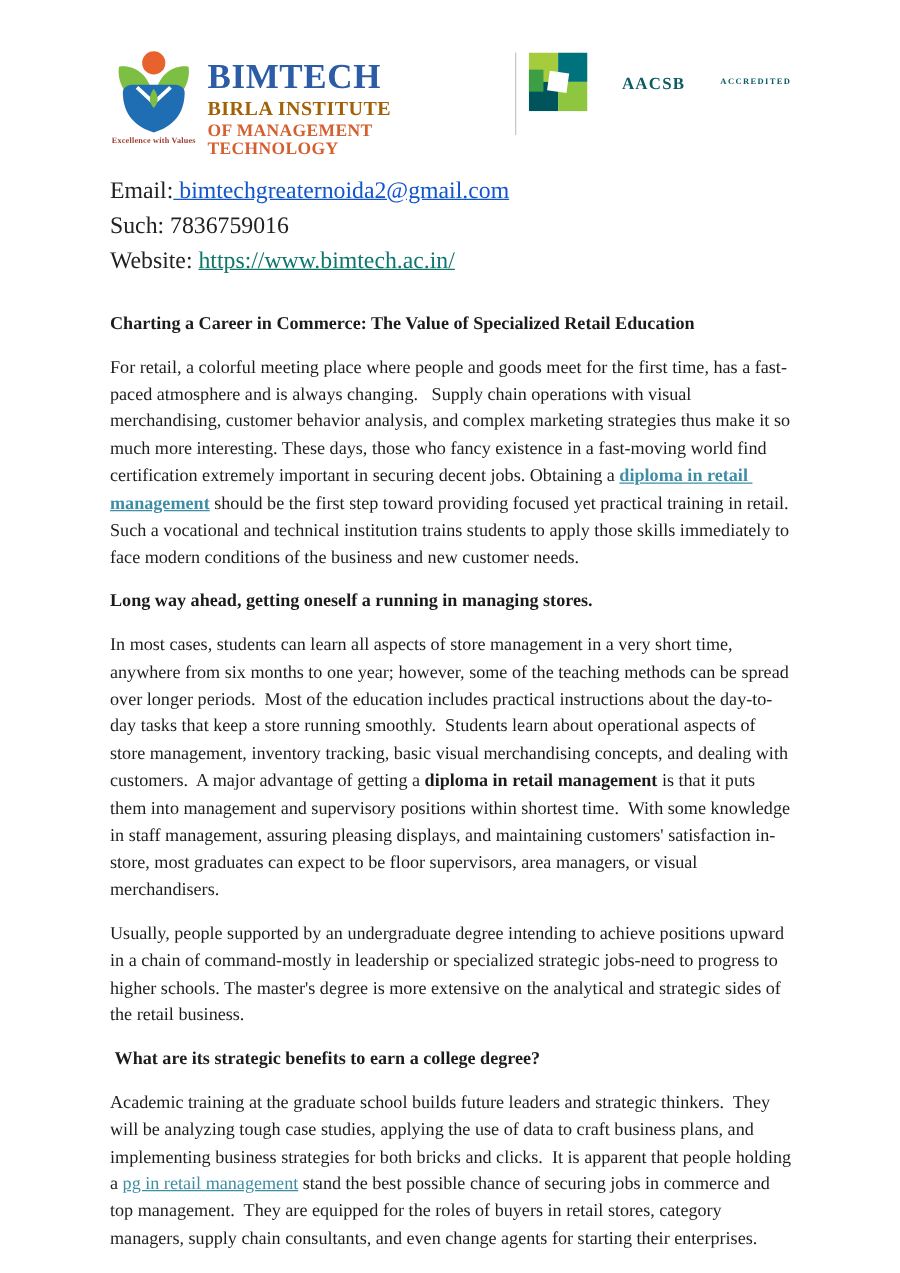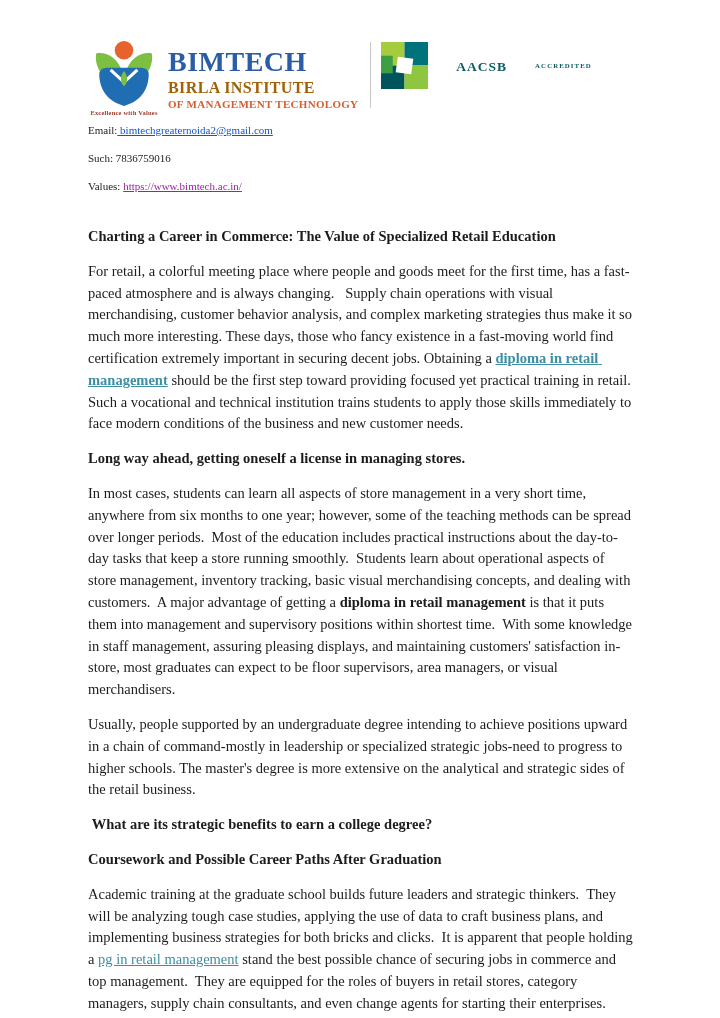--- a/index.html
+++ b/index.html
@@ -11,28 +11,28 @@
   }
   .content { padding:40px 87px 0 88px; }
 
   
   .logo-row { display:flex; align-items:flex-start; }
   .flower-block { width:72px; display:flex; flex-direction:column; align-items:center; }
   .tagline { font-size:6.5px; font-weight:bold; color:#9e3a2b; letter-spacing:.2px; margin-top:1px; white-space:nowrap; }
   .brand-block { margin-left:8px; padding-top:8px; }
   .brand-name { font-size:28px; font-weight:bold; color:#2b5ca5; line-height:1; letter-spacing:.5px; }
   .brand-sub  { font-size:16px; font-weight:bold; color:#a16207; line-height:1; margin-top:4px; letter-spacing:.4px; }
-  .brand-sub2 { font-size:11px; font-weight:bold; color:#d45f30; line-height:1; margin-top:3px; letter-spacing:.3px; }
+  .brand-sub2 { font-size:14px; font-weight:bold; color:#d45f30; line-height:1; margin-top:3px; letter-spacing:.3px; }
   .logo-divider { width:1px; height:66px; background:#c8c8c8; margin:2px 10px 0 12px; }
   .aacsb-block { display:flex; flex-direction:row; align-items:center; padding-top:2px;gap:28px; }
   .aacsb-name  { font-size:13.5px; font-weight:bold; color:#0b5c63; letter-spacing:1px; line-height:1; margin-top:3px; }
   .aacsb-label { font-size:6.8px; font-weight:bold; color:#0b5c63; letter-spacing:1.1px; line-height:1; margin-top:2px; }
 
   
-  .contact { margin-top:0; font-size:11px; color:#222; }
+  .contact { margin-top:12px; font-size:19px; color:#222; }
   .contact-line { line-height:28px; white-space:pre-wrap; }
   .contact-line a { text-decoration:underline; cursor:pointer; }
 
   
   .article { margin-top:26px; font-size:14.5px; line-height:21.8px; color:#1c1c1c; }
   .block { margin:0 0 13px 0; white-space:pre-wrap; }
   .b-heading { font-weight:bold; }
   .bold { font-weight:bold; }
   .doclink { text-decoration:underline; cursor:pointer; }
 </style>
@@ -73,28 +73,27 @@
           <rect x="16" y="16" width="16" height="16" fill="#ffffff" transform="rotate(8 24 24)"></rect>
         </svg>
         <div class="aacsb-name">AACSB</div>
         <div class="aacsb-label">ACCREDITED</div>
       </div>
     </div>
 
     <div class="contact">
       <div class="contact-line"><span>Email:</span><a style="color: rgb(17, 85, 204);"> bimtechgreaternoida2@gmail.com</a></div>
       <div class="contact-line"><span>Such: </span><span>7836759016</span></div>
-      <div class="contact-line"><span>Values: </span><a style="color: #a21caf;">https://www.bimtech.ac.in/</a></div>
+      <div class="contact-line"><span>Website: </span><a style="color: #0f766e;">https://www.bimtech.ac.in/</a></div>
     </div>
 
     <div class="article">
         <div class="block b-heading"><span>Charting a Career in Commerce: The Value of Specialized Retail Education</span></div>
         <div class="block b-para"><span>For retail, a colorful meeting place where people and goods meet for the first time, has a fast-paced atmosphere and is always changing.   Supply chain operations with visual merchandising, customer behavior analysis, and complex marketing strategies thus make it so much more interesting. These days, those who fancy existence in a fast-moving world find certification extremely important in securing decent jobs. Obtaining a </span><a class="doclink bold" style="color: rgb(61, 142, 164);">diploma in retail management</a><span> should be the first step toward providing focused yet practical training in retail.  Such a vocational and technical institution trains students to apply those skills immediately to face modern conditions of the business and new customer needs.</span></div>
-        <div class="block b-heading"><span>Long way ahead, getting oneself a license in managing stores.</span></div>
+        <div class="block b-heading"><span>Long way ahead, getting oneself a running in managing stores.</span></div>
         <div class="block b-para"><span>In most cases, students can learn all aspects of store management in a very short time, anywhere from six months to one year; however, some of the teaching methods can be spread over longer periods.  Most of the education includes practical instructions about the day-to-day tasks that keep a store running smoothly.  Students learn about operational aspects of store management, inventory tracking, basic visual merchandising concepts, and dealing with customers.  A major advantage of getting a </span><span class="bold">diploma in retail management</span><span> is that it puts them into management and supervisory positions within shortest time.  With some knowledge in staff management, assuring pleasing displays, and maintaining customers' satisfaction in-store, most graduates can expect to be floor supervisors, area managers, or visual merchandisers.</span></div>
         <div class="block b-para"><span>Usually, people supported by an undergraduate degree intending to achieve positions upward in a chain of command-mostly in leadership or specialized strategic jobs-need to progress to higher schools. The master's degree is more extensive on the analytical and strategic sides of the retail business.</span></div>
         <div class="block b-heading"><span> What are its strategic benefits to earn a college degree?</span></div>
-        <div class="block b-heading"><span>Coursework and Possible Career Paths After Graduation</span></div>
         <div class="block b-para"><span>Academic training at the graduate school builds future leaders and strategic thinkers.  They will be analyzing tough case studies, applying the use of data to craft business plans, and implementing business strategies for both bricks and clicks.  It is apparent that people holding a </span><a class="doclink" style="color: rgb(61, 142, 164);">pg in retail management</a><span> stand the best possible chance of securing jobs in commerce and top management.  They are equipped for the roles of buyers in retail stores, category managers, supply chain consultants, and even change agents for starting their enterprises.</span></div>
       </div>
 
   </div>
 </div>
 
 </body></html>

